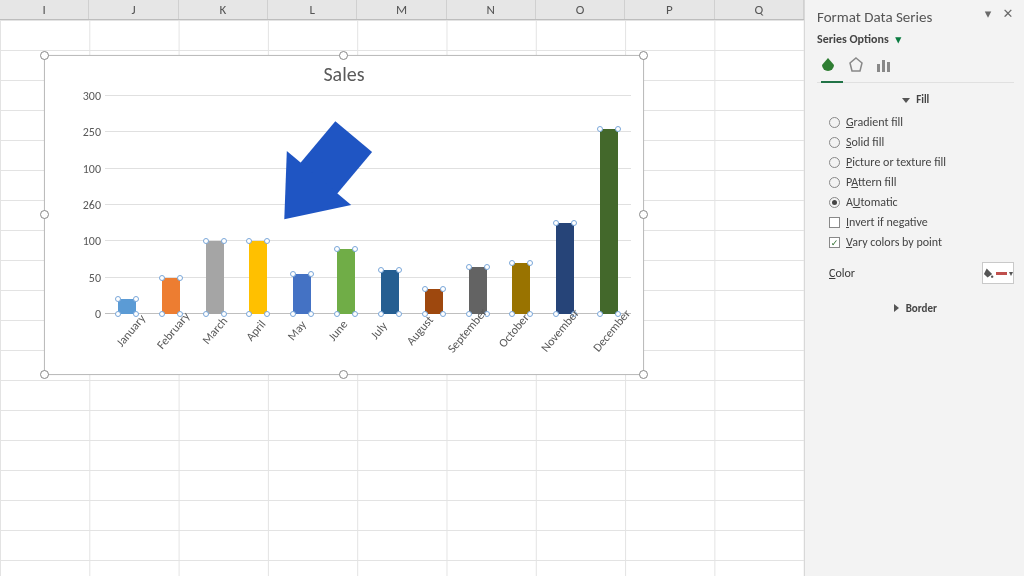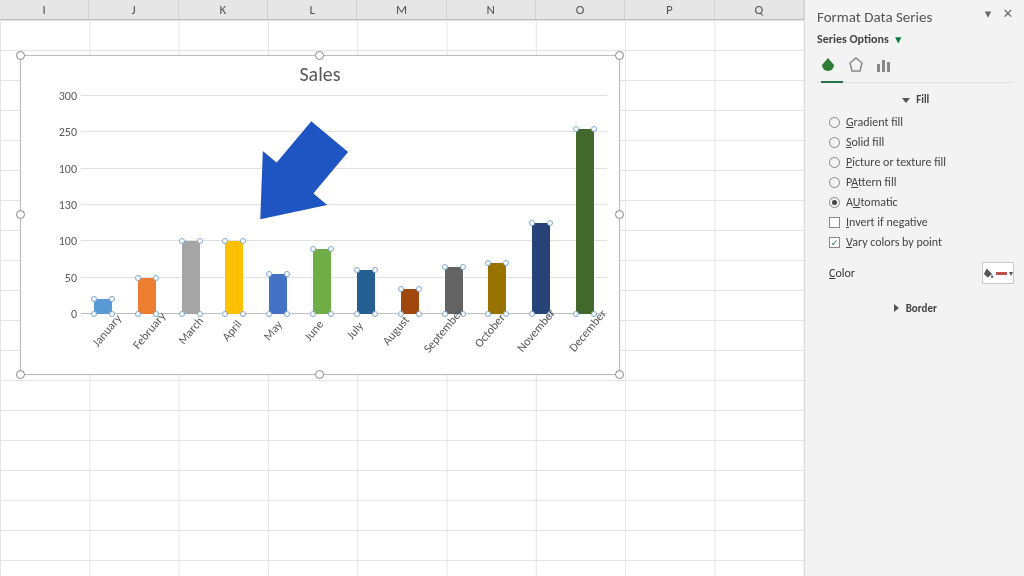--- a/index.html
+++ b/index.html
@@ -38,21 +38,21 @@
     background-image:
       linear-gradient(to right, #e3e3e3 1px, transparent 1px),
       linear-gradient(to bottom, #e3e3e3 1px, transparent 1px);
     background-size: 89.3px 30px;
   }
 
   
   .chart-object {
     position: absolute;
     top: 55px;
-    left: 20px;
+    left: 44px;
     width: 600px;
     height: 320px;
     background: #fff;
     border: 1px solid #bcbcbc;
     box-shadow: 0 0 0 1px rgba(0,0,0,.02);
   }
   .sel-handle {
     position: absolute;
     width: 9px; height: 9px;
     background: #fff;
@@ -321,21 +321,21 @@
     <span class="sel-handle bl"></span>
     <span class="sel-handle bm"></span>
     <span class="sel-handle br"></span>
 
     <div class="chart-title">Sales</div>
 
     <div class="y-axis">
       <span class="y-tick" style="bottom:0%">0</span>
       <span class="y-tick" style="bottom:16.67%">50</span>
       <span class="y-tick" style="bottom:33.33%">100</span>
-      <span class="y-tick" style="bottom:50%">130</span>
+      <span class="y-tick" style="bottom:50%">260</span>
       <span class="y-tick" style="bottom:66.67%">100</span>
       <span class="y-tick" style="bottom:83.33%">250</span>
       <span class="y-tick" style="bottom:100%">300</span>
     </div>
 
     <div class="plot">
       <div class="gridline axis-line" style="bottom:0%"></div>
       <div class="gridline" style="bottom:16.67%"></div>
       <div class="gridline" style="bottom:33.33%"></div>
       <div class="gridline" style="bottom:50%"></div>

